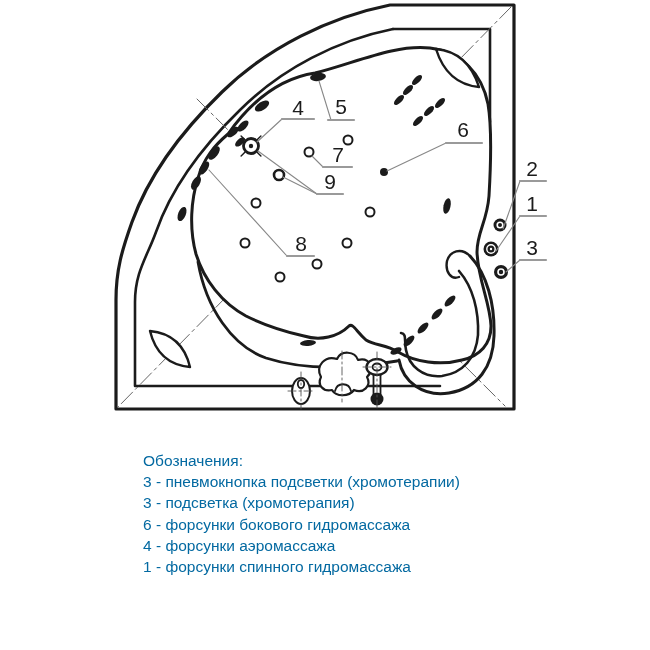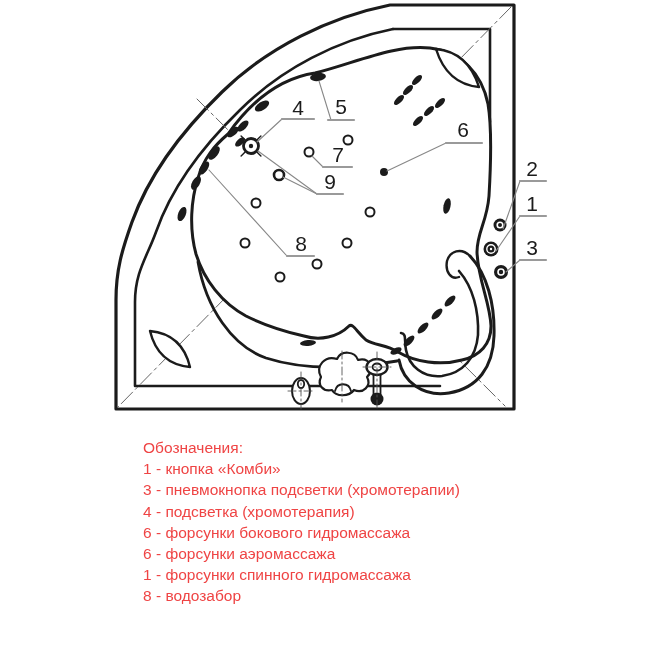--- a/index.html
+++ b/index.html
@@ -1,21 +1,21 @@
 <!DOCTYPE html>
 <html><head>
 <meta charset="utf-8">
 <style>
   html,body{margin:0;padding:0;background:#ffffff;width:650px;height:650px;overflow:hidden;
             font-family:"Liberation Sans",sans-serif;}
   .stage{position:relative;width:650px;height:650px;background:#fff;}
   svg{position:absolute;left:0;top:0;}
   .callout{position:absolute;transform:translate(-50%,-50%);font-size:21px;color:#1b1b1b;
            font-family:"Liberation Sans",sans-serif;line-height:1;}
-  .legend{position:absolute;left:143px;top:437px;color:#ef4444;font-size:15.5px;line-height:21.2px;}
+  .legend{position:absolute;left:143px;top:450px;color:#0369a1;font-size:15.5px;line-height:21.2px;}
   .legend-title{margin-bottom:0px;}
   .legend-item{white-space:nowrap;}
 </style>
 </head>
 <body>
 
 <div class="stage">
 
 <svg width="650" height="650" viewBox="0 0 650 650">
   <g fill="none" stroke="#1b1b1b" stroke-linecap="round" stroke-linejoin="round">
@@ -170,23 +170,21 @@
       <span class="callout" style="left: 341px; top: 106px;">5</span>
       <span class="callout" style="left: 463px; top: 129px;">6</span>
       <span class="callout" style="left: 338px; top: 154px;">7</span>
       <span class="callout" style="left: 301px; top: 243px;">8</span>
       <span class="callout" style="left: 330px; top: 181px;">9</span>
     </div>
 
 <div class="legend">
   <div class="legend-title">Обозначения:</div>
   <div id="legend-list">
-        <div class="legend-item">1 - кнопка «Комби»</div>
         <div class="legend-item">3 - пневмокнопка подсветки (хромотерапии)</div>
-        <div class="legend-item">4 - подсветка (хромотерапия)</div>
+        <div class="legend-item">3 - подсветка (хромотерапия)</div>
         <div class="legend-item">6 - форсунки бокового гидромассажа</div>
-        <div class="legend-item">6 - форсунки аэромассажа</div>
+        <div class="legend-item">4 - форсунки аэромассажа</div>
         <div class="legend-item">1 - форсунки спинного гидромассажа</div>
-        <div class="legend-item">8 - водозабор</div>
       </div>
 </div>
 
 </div>
 
 </body></html>

